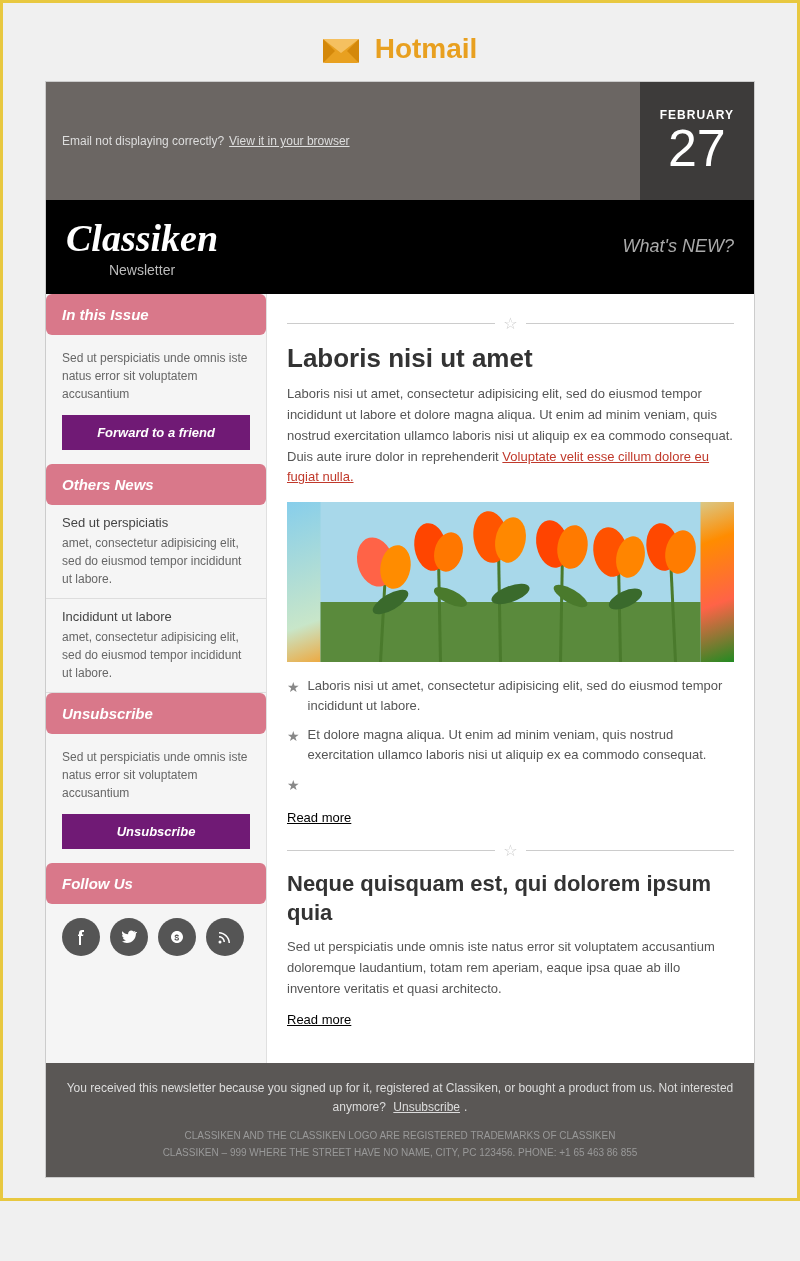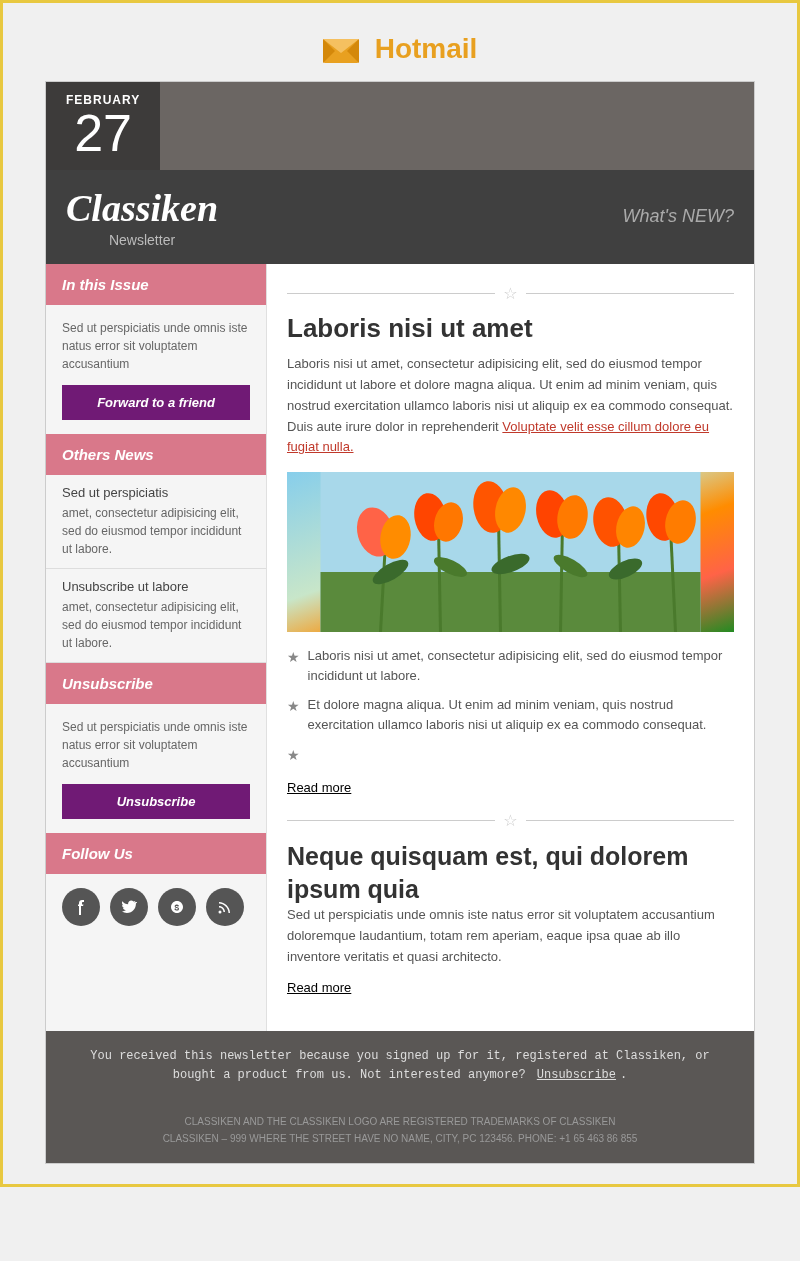--- a/index.html
+++ b/index.html
@@ -52,40 +52,40 @@
     }
     .top-bar-left a {
       color: #ddd;
       text-decoration: underline;
       font-size: 12px;
     }
     .date-box {
       background: #3d3b3a;
       color: #fff;
       text-align: center;
-      padding: 11px 20px;
+      padding: 26px 20px;
       min-width: 100px;
       display: flex;
       flex-direction: column;
       justify-content: center;
       align-items: center;
     }
     .date-month {
       font-size: 12px;
       font-weight: bold;
       letter-spacing: 1px;
     }
     .date-day {
       font-size: 52px;
       font-weight: normal;
       line-height: 1;
     }
     
     .brand-bar {
-      background: #404040;
+      background: #000000;
       padding: 16px 20px 16px 20px;
       display: flex;
       align-items: center;
       gap: 30px;
       min-height: 80px;
     }
     .brand-name {
       font-family: Georgia, serif;
       font-style: italic;
       font-size: 38px;
@@ -116,20 +116,21 @@
       background: #f5f5f5;
       flex-shrink: 0;
     }
     .sidebar-section-header {
       background: #d9788a;
       padding: 12px 16px;
       color: #fff;
       font-style: italic;
       font-size: 15px;
       font-weight: bold;
+      border-radius: 6px;
     }
     .sidebar-section-content {
       padding: 14px 16px;
     }
     .sidebar-section-content p {
       font-size: 12px;
       color: #666;
       line-height: 1.5;
     }
     .sidebar-btn {
@@ -253,37 +254,37 @@
     .star-bullet { color: #888; font-size: 14px; flex-shrink: 0; margin-top: 1px; }
     .read-more-link {
       color: #000000;
       text-decoration: underline;
       font-size: 13px;
       cursor: pointer;
       display: inline-block;
       margin-bottom: 16px;
     }
     .article2-title {
-      font-size: 25px;
+      font-size: 22px;
       font-weight: bold;
       color: #333;
+      margin-bottom: 10px;
       line-height: 1.3;
     }
     
     .footer {
       background: #5a5755;
       padding: 16px 20px;
       text-align: center;
     }
     .footer-main {
       color: #ddd;
       font-size: 12px;
       line-height: 1.6;
-      margin-bottom: 28px;
-      font-family: Liberation Mono, monospace;
+      margin-bottom: 10px;
     }
     .footer-main a {
       color: #ddd;
       text-decoration: underline;
     }
     .footer-trademark {
       color: #999;
       font-size: 10px;
       line-height: 1.7;
       text-transform: uppercase;
@@ -298,20 +299,24 @@
     <polygon points="0,4 18,18 36,4" fill="#f5c060"></polygon>
     <polygon points="0,4 0,28 12,16" fill="#d4880a"></polygon>
     <polygon points="36,4 36,28 24,16" fill="#d4880a"></polygon>
   </svg>
   <span class="hotmail-title">Hotmail</span>
 </div>
 
 <div class="email-container">
 
   <div class="top-bar">
+    <div class="top-bar-left">
+      <span>Email not displaying correctly?</span>
+      <a href="#">View it in your browser</a>
+    </div>
     <div class="date-box">
       <div class="date-month">FEBRUARY</div>
       <div class="date-day">27</div>
     </div>
   </div>
 
   <div class="brand-bar">
     <div>
       <div class="brand-name">Classiken</div>
       <div class="brand-subtitle">Newsletter</div>
@@ -332,21 +337,21 @@
       </div>
 
       <div class="sidebar-section-header">
         <span>Others News</span>
       </div>
       <div class="sidebar-news-item">
         <div class="sidebar-news-title">Sed ut perspiciatis</div>
         <div class="sidebar-news-text">amet, consectetur adipisicing elit, sed do eiusmod tempor incididunt ut labore.</div>
       </div>
       <div class="sidebar-news-item">
-        <div class="sidebar-news-title">Unsubscribe ut labore</div>
+        <div class="sidebar-news-title">Incididunt ut labore</div>
         <div class="sidebar-news-text">amet, consectetur adipisicing elit, sed do eiusmod tempor incididunt ut labore.</div>
       </div>
 
       <div class="sidebar-section-header">
         <span>Unsubscribe</span>
       </div>
       <div class="sidebar-unsubscribe-content">
         <p>Sed ut perspiciatis unde omnis iste natus error sit voluptatem accusantium</p>
         <button class="sidebar-btn">Unsubscribe</button>
       </div>

